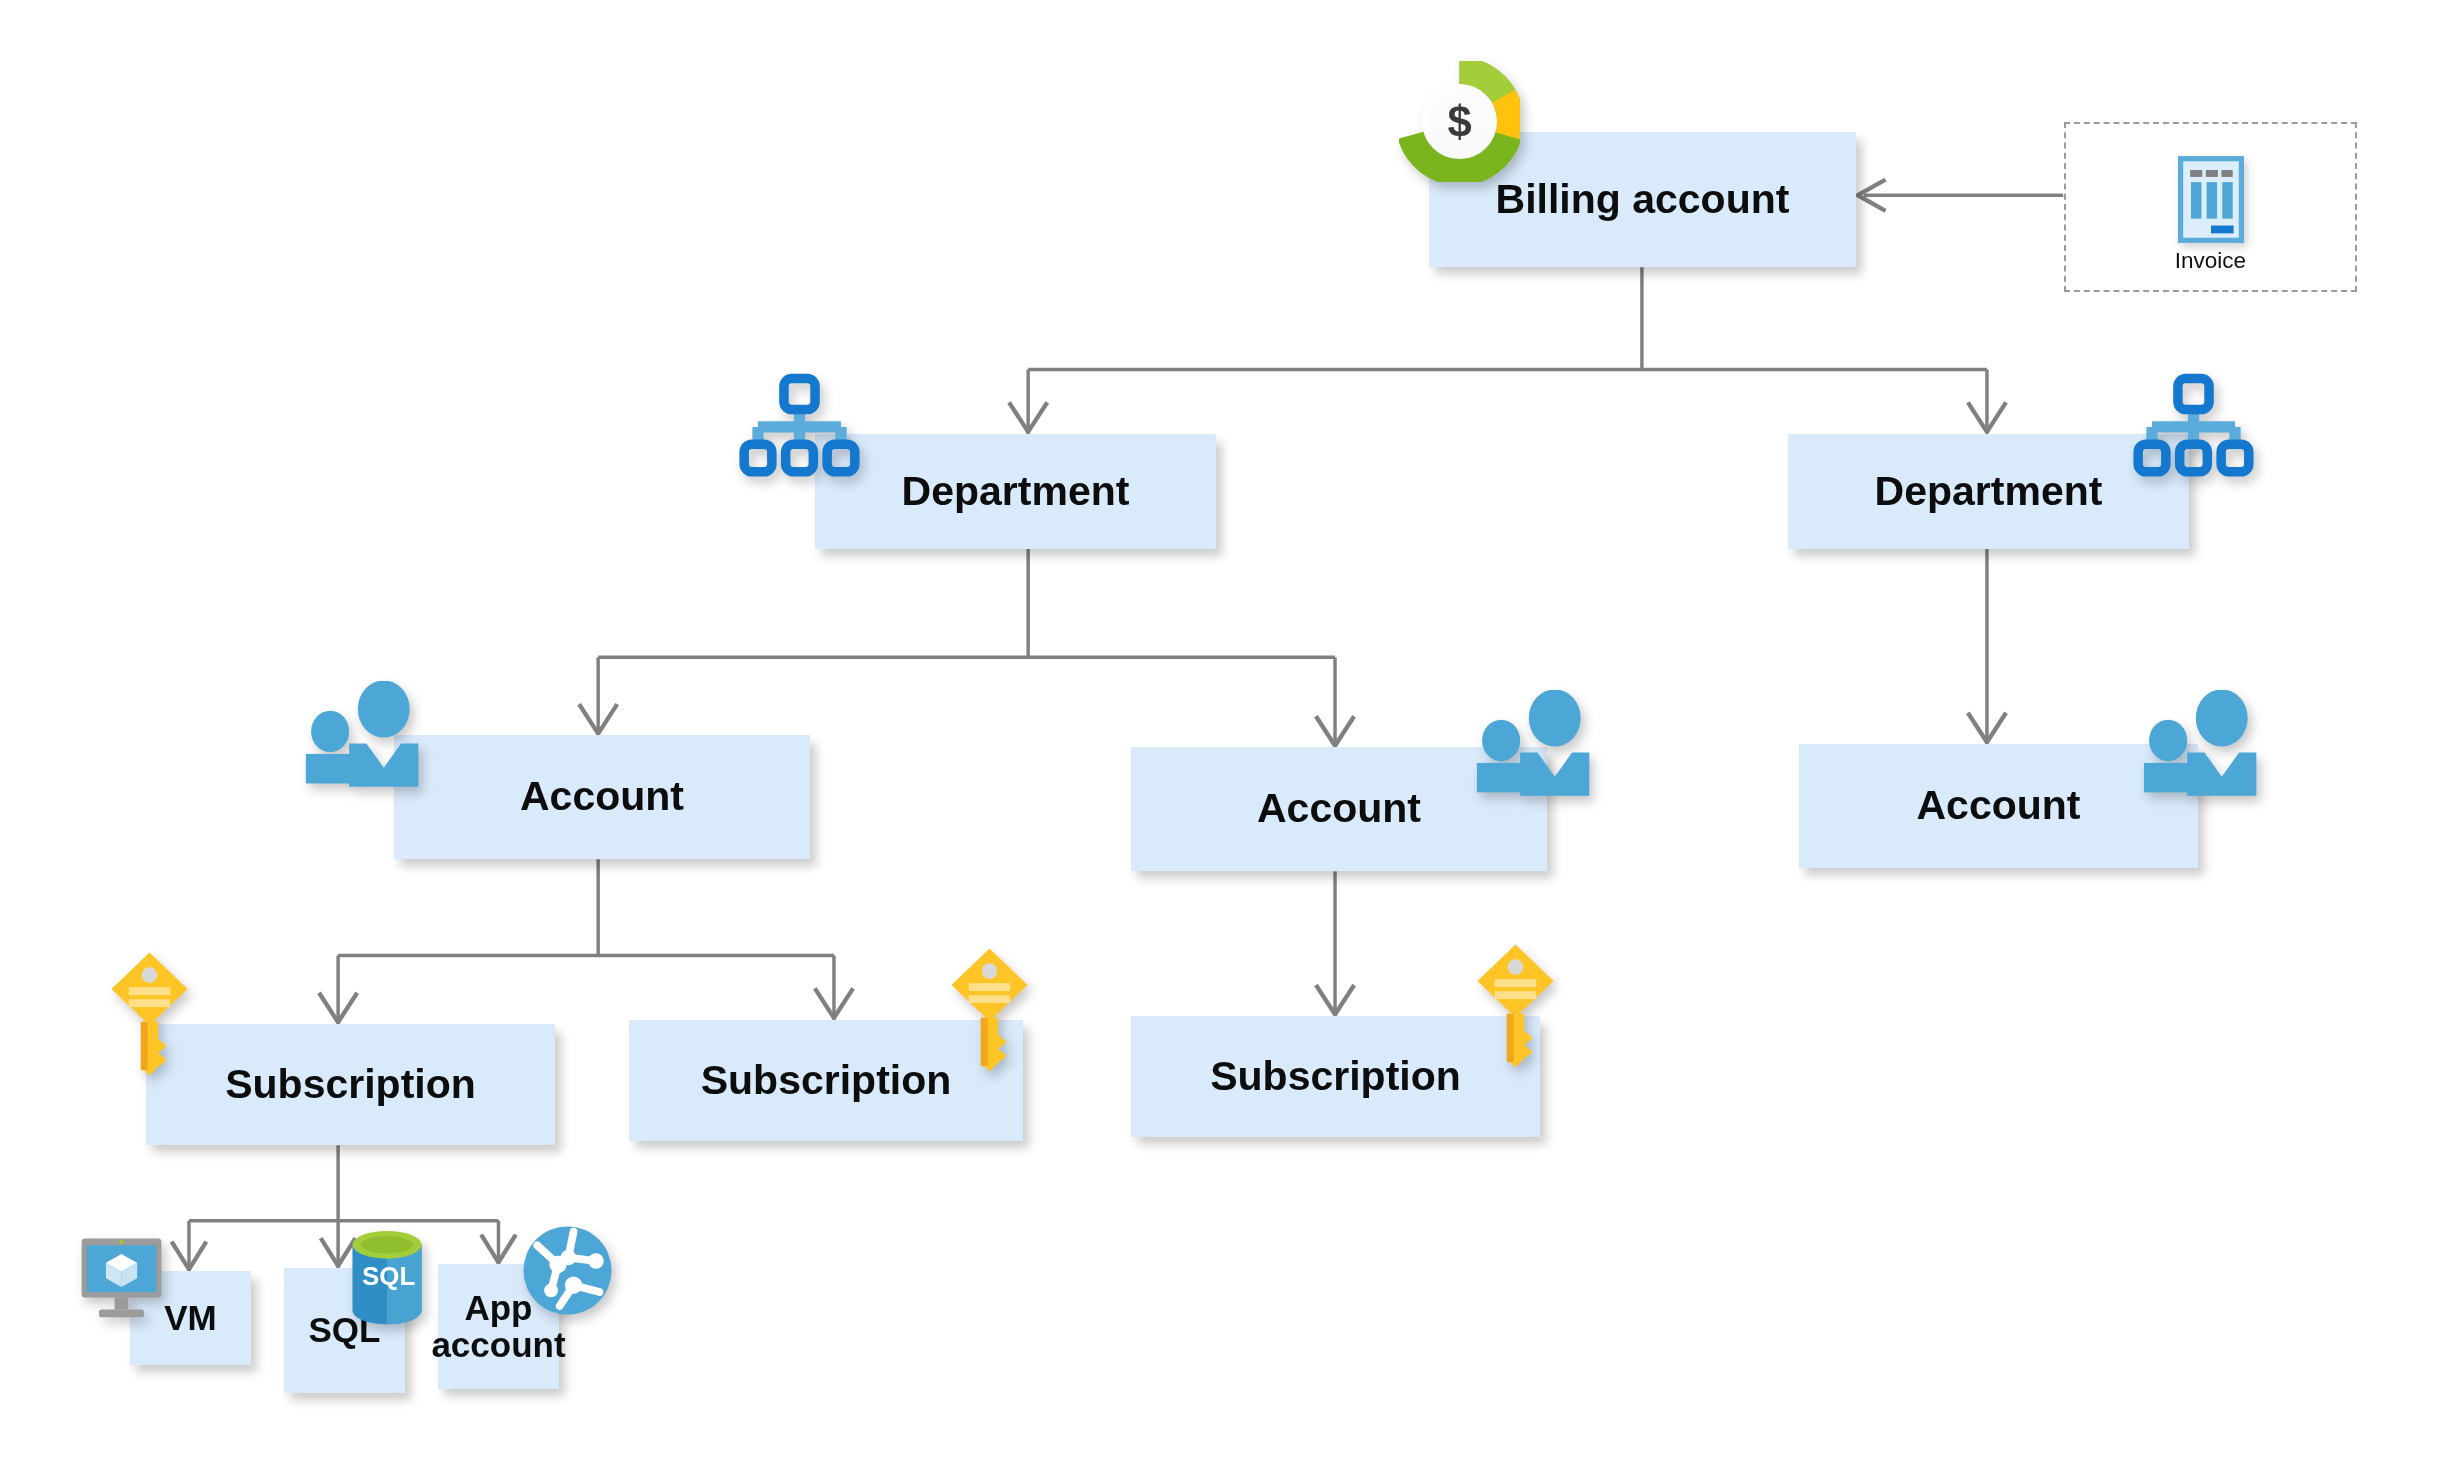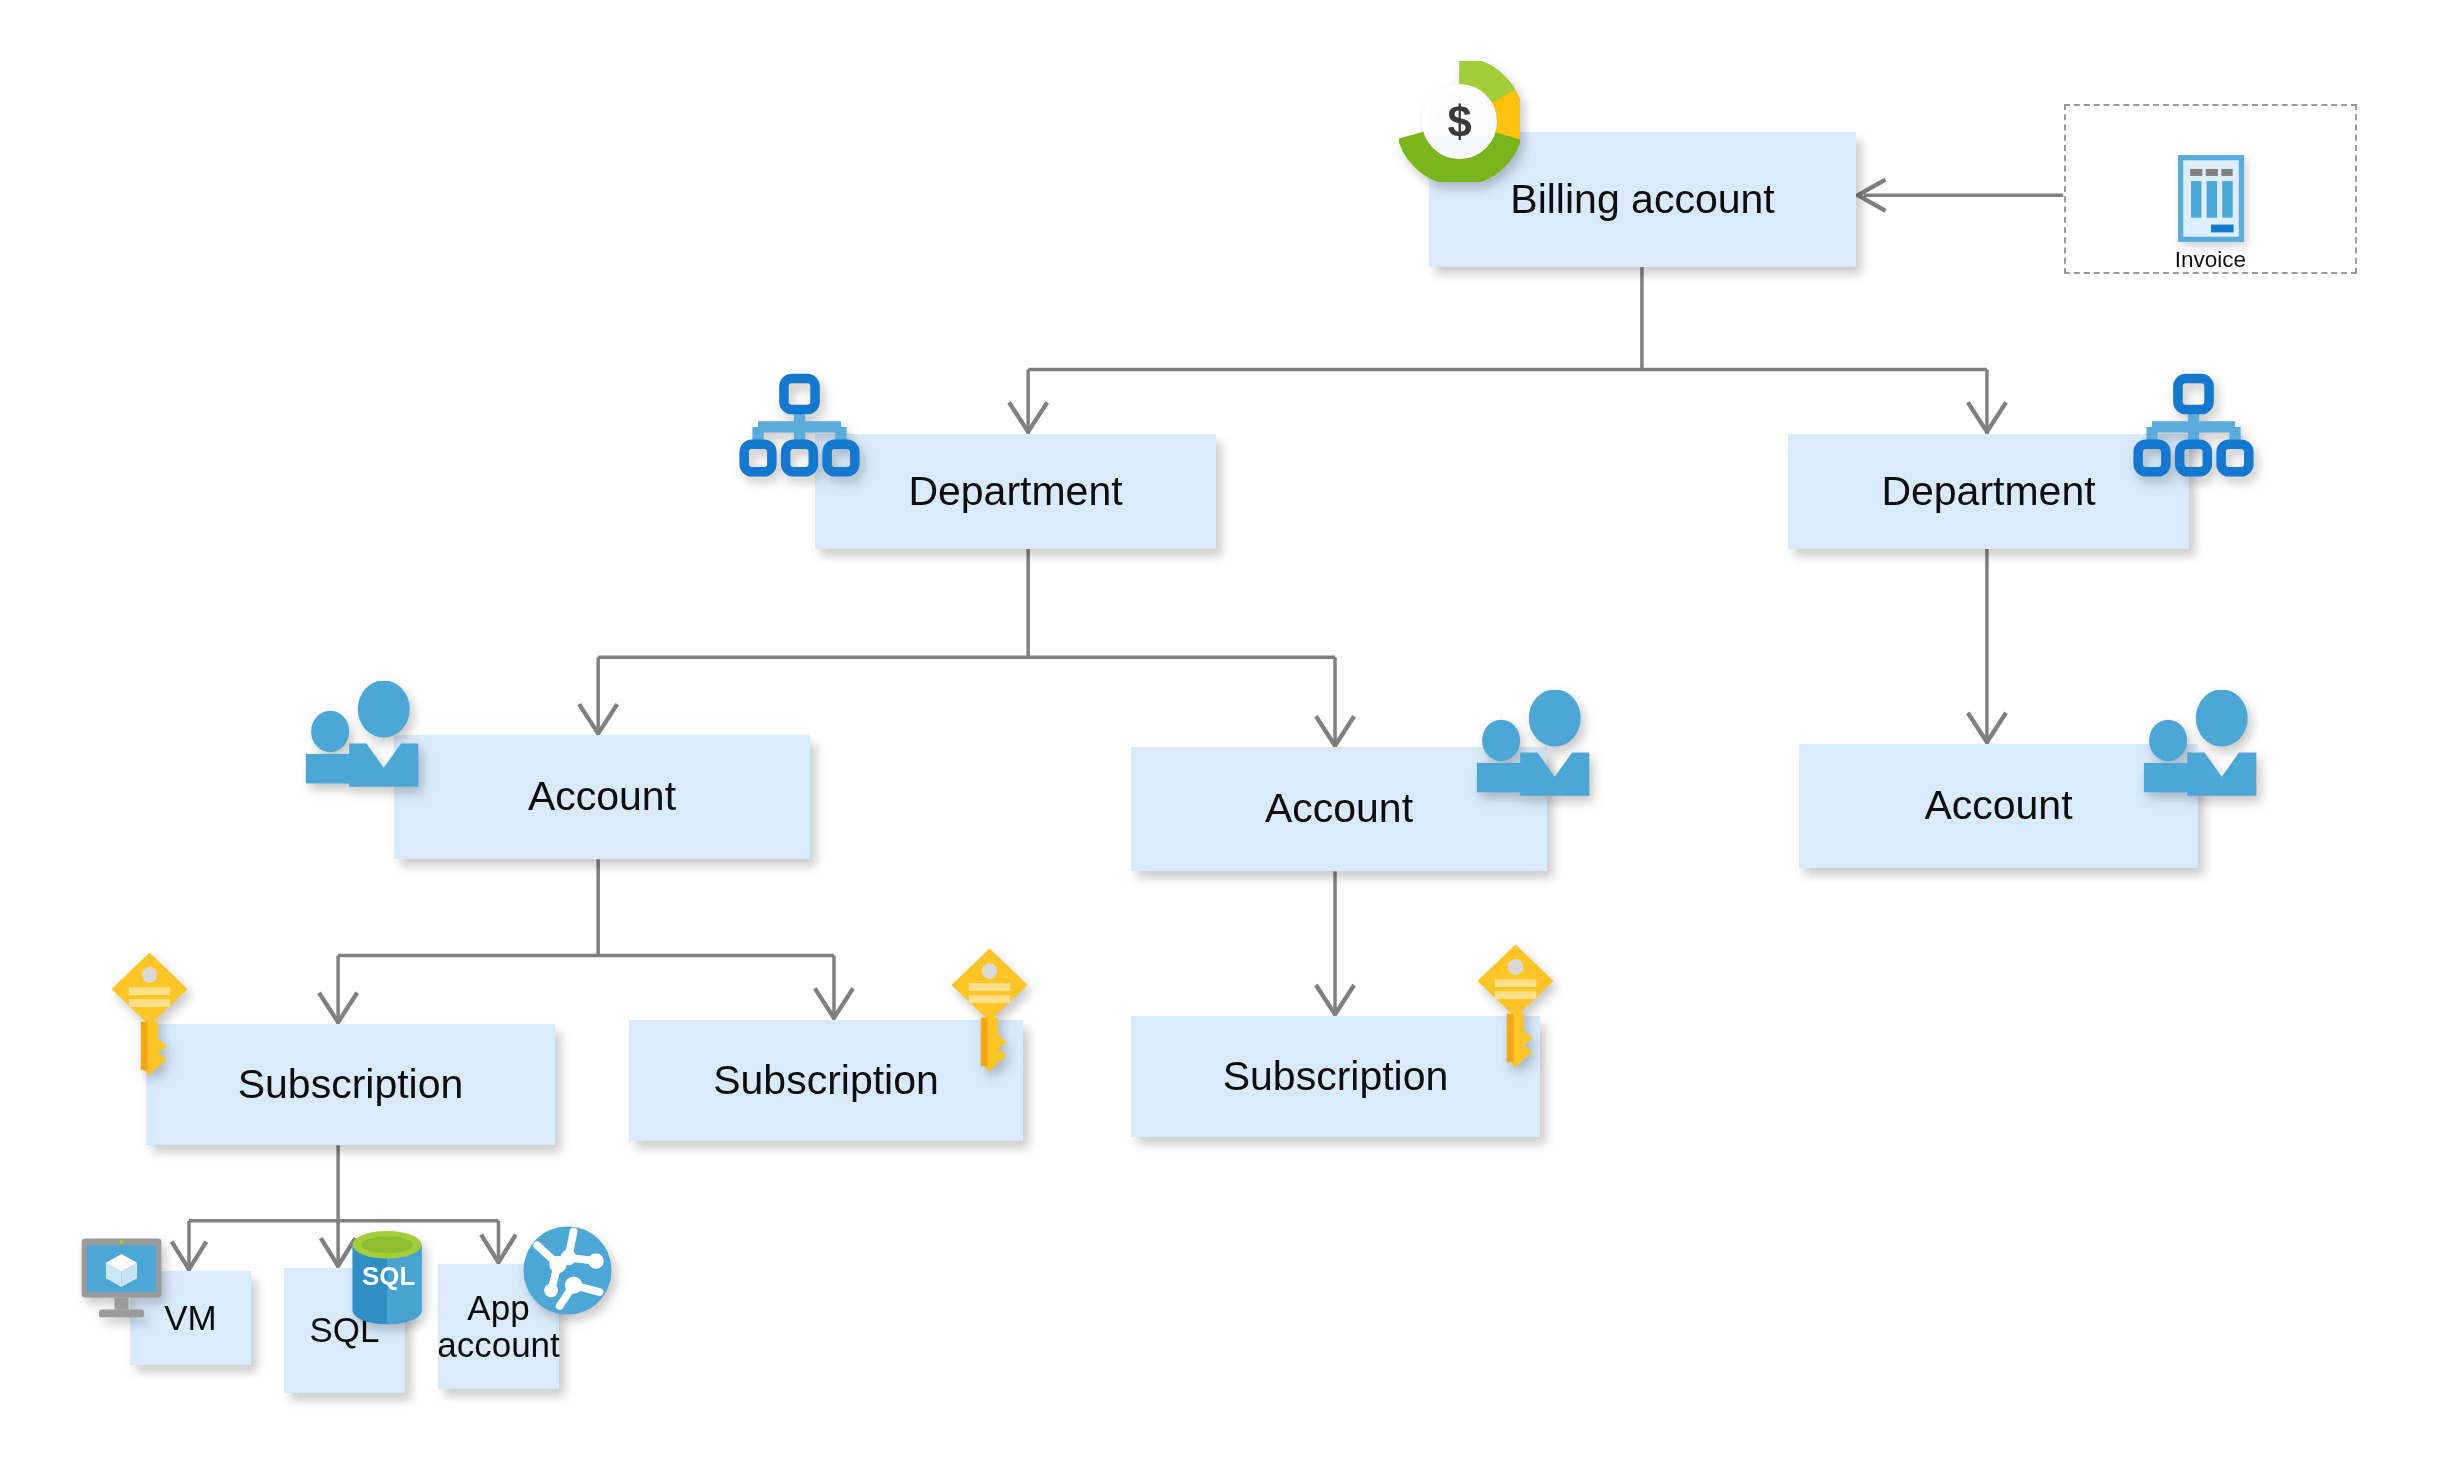--- a/index.html
+++ b/index.html
@@ -10,21 +10,21 @@
   .node{
     position:absolute;
     background:#d9eafb;
     box-shadow:6px 7.8px 9.5px rgba(0,0,0,0.20);
     display:flex;align-items:center;justify-content:center;
     color:#0d0d0d;
     text-align:center;
     line-height:1.05;
     z-index:5;
   }
-  .node span{display:block;padding:0 8.7px;}
+  .node span{display:block;padding:0 8.7px;font-weight:bold;}
 
   .n-billing{left:1429px;top:132px;width:427px;height:135px;font-size:41px;}
   .n-dept-l {left:815px; top:434px; width:401px;height:115px;font-size:41px;}
   .n-dept-r {left:1788px;top:434px; width:401px;height:115px;font-size:41px;}
   .n-acct-l {left:394px; top:735px; width:416px;height:124px;font-size:41px;}
   .n-acct-m {left:1131px;top:747px; width:416px;height:124px;font-size:41px;}
   .n-acct-r {left:1799px;top:744px; width:399px;height:124px;font-size:41px;}
   .n-sub-1  {left:146px; top:1024px;width:409px;height:121px;font-size:41px;}
   .n-sub-2  {left:629px; top:1020px;width:394px;height:121px;font-size:41px;}
   .n-sub-3  {left:1131px;top:1016px;width:409px;height:121px;font-size:41px;}
@@ -48,23 +48,23 @@
   .ico-ppl-r{left:2137px;top:690px; width:147px;height:113px;}
   .ico-key-1{left:108px; top:949px;width:83px; height:130px;}
   .ico-key-2{left:948px;top:945px;width:83px; height:130px;}
   .ico-key-3{left:1474px;top:941px;width:83px; height:130px;}
   .ico-vm   {left:78px;  top:1235px;width:87px;height:91px;}
   .ico-sqlc {left:347px; top:1231px;width:80px; height:95px;}
   .ico-globe{left:520px; top:1223px;width:95px;height:95px;}
 
   
   #paygroup{
-    position:absolute;left:2064px;top:104px;width:293px;height:170px;
+    position:absolute;left:2064px;top:122px;width:293px;height:170px;
     border:2.6px dashed #9b9b9b;background:rgba(255,255,255,0.0);
-    z-index:6;display:flex;align-items:flex-end;justify-content:space-around;
+    z-index:6;display:flex;align-items:center;justify-content:space-around;
     padding-top:15.6px;box-sizing:border-box;
   }
   .payitem{display:flex;flex-direction:column;align-items:center;width:121px;}
   .payitem .pi-label{
     font-size:22.5px;color:#111;text-align:center;line-height:1.12;margin-top:5.2px;
   }
   .payitem svg{filter:drop-shadow(3.5px 4.3px 4.3px rgba(0,0,0,0.18));}
 </style>
 </head>
 <body>

